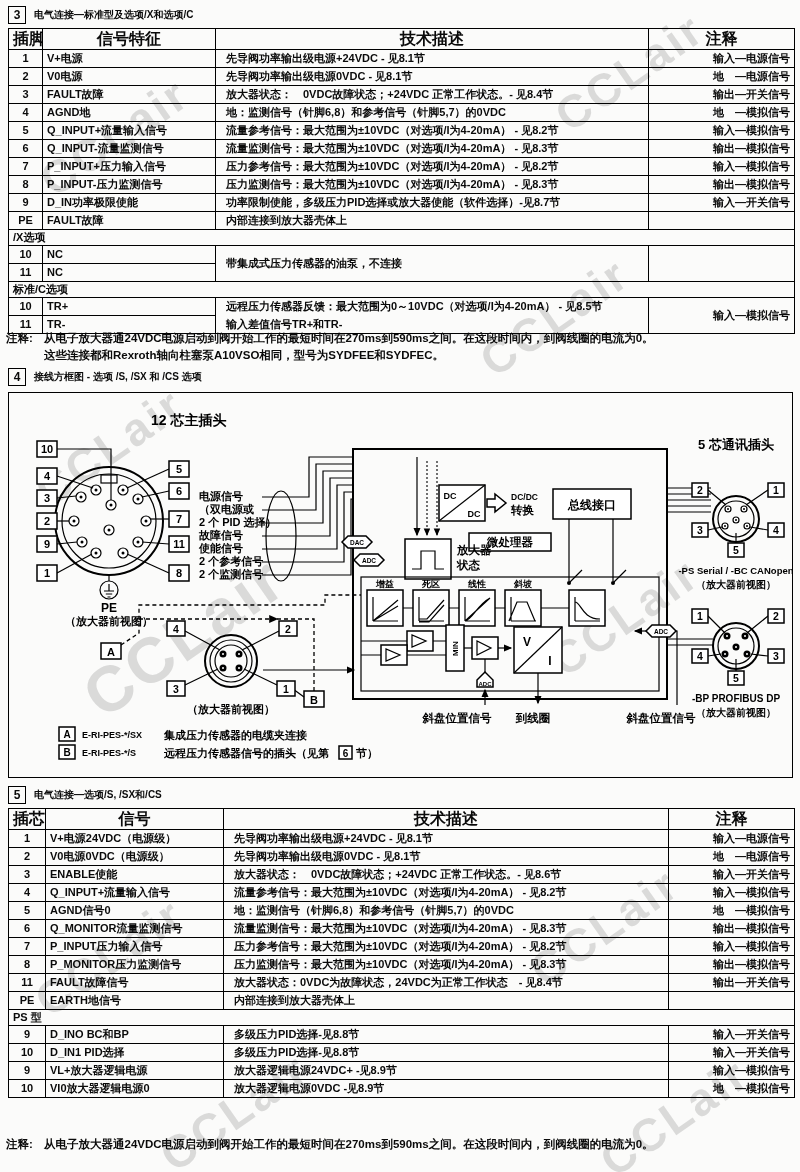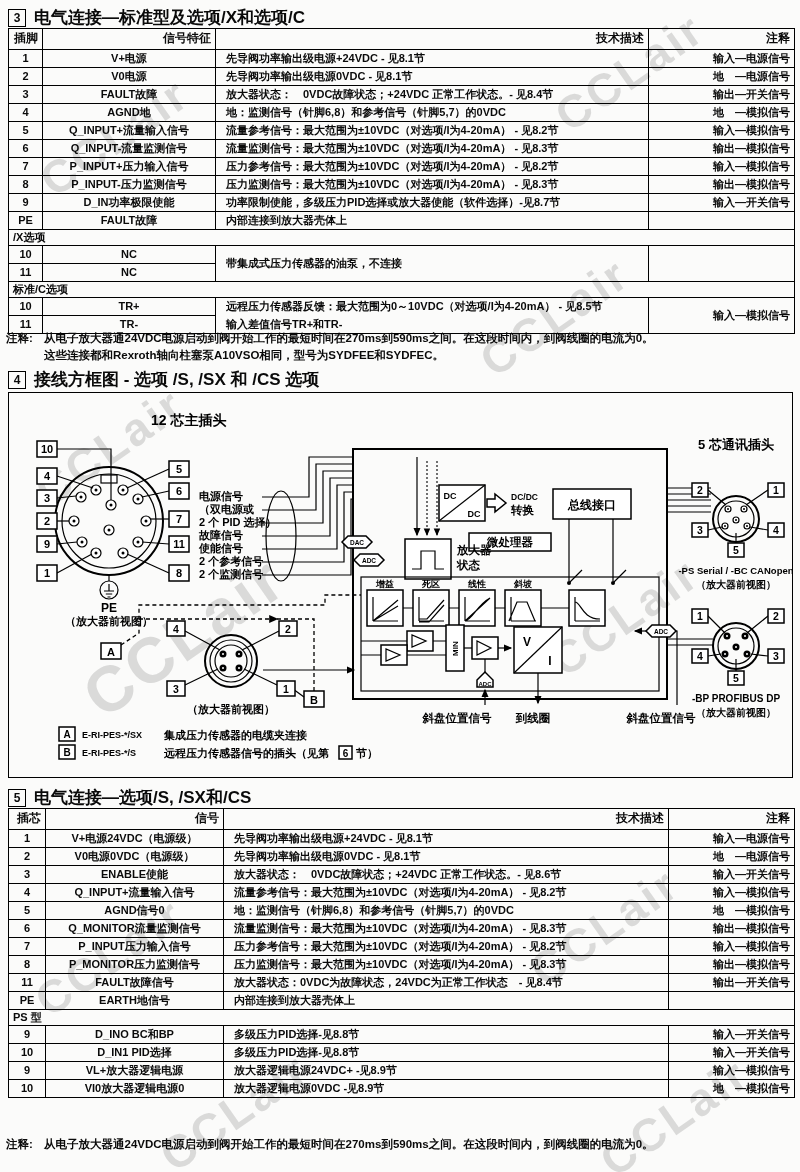--- a/index.html
+++ b/index.html
@@ -4,27 +4,27 @@
 <style>
   html,body{margin:0;padding:0;background:#e8e8e8;}
   #page{position:relative;width:800px;height:1172px;background:#fbfbfa;overflow:hidden;
         font-family:"Liberation Sans","DejaVu Sans",sans-serif;color:#0a0a0a;}
   .wm{position:absolute;font-size:46px;font-weight:bold;color:rgba(150,150,150,.32);
       transform:rotate(-35deg);letter-spacing:3px;pointer-events:none;white-space:nowrap;}
   .wm.big{font-size:64px;}
   .sechead{position:absolute;left:8px;display:flex;align-items:center;gap:8px;}
   .numbox{width:16px;height:16px;border:1.6px solid #000;display:flex;align-items:center;
           justify-content:center;font-size:12px;font-weight:bold;}
-  .sectitle{font-size:17px;font-weight:bold;}
+  .sectitle{font-size:10px;font-weight:bold;}
   table{border-collapse:collapse;table-layout:fixed;width:786px;background:transparent;}
   th,td{border:1.5px solid #000;font-size:11px;font-weight:bold;padding:0 4px;height:17px;
         overflow:hidden;white-space:nowrap;line-height:1.15;}
-  th{font-size:12px;text-align:right;height:20px;margin-left:20px;}
+  th{font-size:16px;text-align:center;height:20px;margin-left:20px;}
   td.c0{text-align:center;width:34px;}
-  td.c1{text-align:center;}
+  td.c1{text-align:left;}
   td.c2{text-align:left;padding-left:10px;}
   td.c3{text-align:right;}
   tr.subhead td{border-left:1.5px solid #000;border-right:1.5px solid #000;text-align:left;height:15px;}
   .tbl{position:absolute;left:8px;}
   .notep{position:absolute;left:6px;font-size:11.5px;font-weight:bold;line-height:1.45;}
   .notep .lbl{display:inline-block;width:38px;}
   .note2{padding-left:38px;}
   #diagram{position:absolute;left:8px;top:392px;width:783px;height:384px;border:1.6px solid #000;background:transparent;}
   svg text{fill:#000;font-family:"Liberation Sans","DejaVu Sans",sans-serif;}
   .t-bold{font-weight:bold;}

